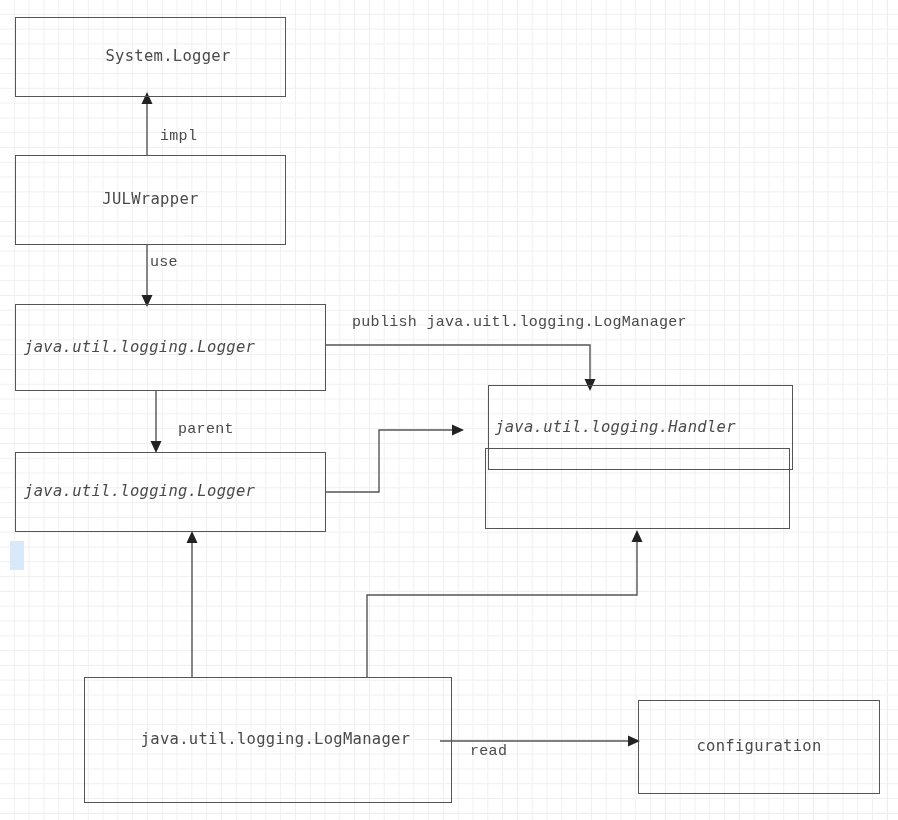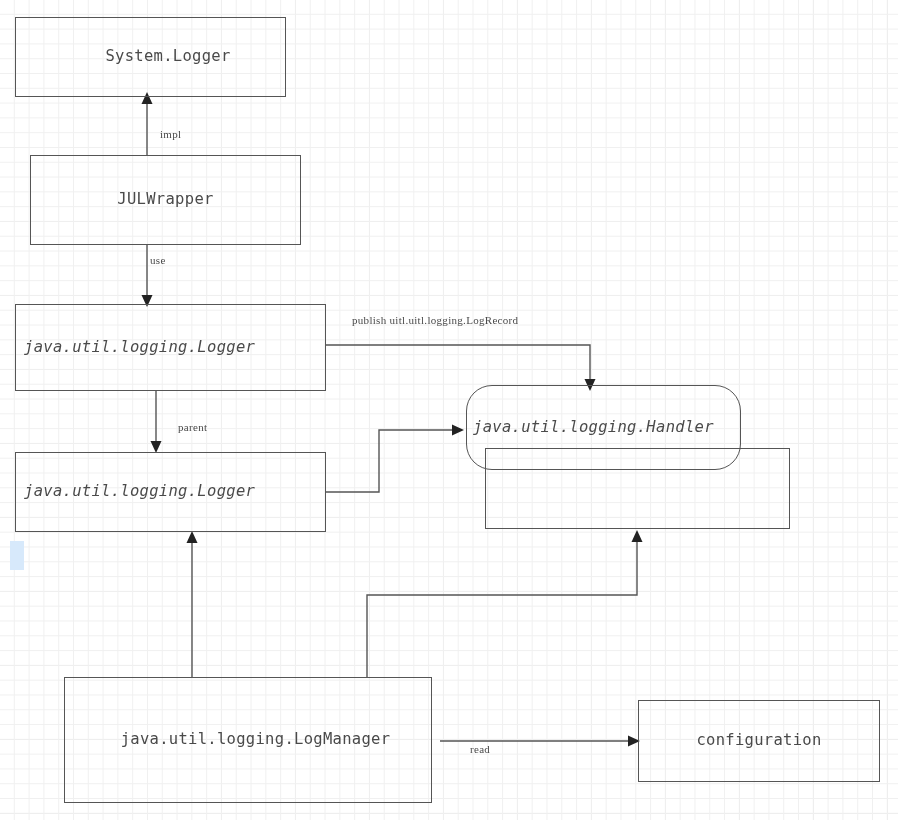--- a/index.html
+++ b/index.html
@@ -44,22 +44,22 @@
     line-height: 1;
   }
   .node.label-left .node-label {
     position: absolute;
     left: 8px;
     font-style: italic;
   }
   .edge-label {
     position: absolute;
     color: #4a4a4a;
-    font-family: Liberation Serif, serif;
-    font-size: 11px;
+    font-family: Liberation Mono, monospace;
+    font-size: 15px;
     letter-spacing: 0.3px;
     white-space: nowrap;
     line-height: 1;
   }
   svg.edges {
     position: absolute;
     left: 0;
     top: 0;
     width: 898px;
     height: 820px;
@@ -128,51 +128,51 @@
       <path class="edge-path" d="M 440,741 L 628,741"></path>
       <polygon class="arrow-head" points="640,741 628,735.5 628,746.5"></polygon>
     </g>
 
   </svg>
 
   <div class="node" style="left:15px; top:17px; width:271px; height:80px;padding-left:35px;">
     <span class="node-label">System.Logger</span>
   </div>
 
-  <div class="node" style="left:15px; top:155px; width:271px; height:90px;margin-left:15px;">
+  <div class="node" style="left:15px; top:155px; width:271px; height:90px;">
     <span class="node-label">JULWrapper</span>
   </div>
 
   <div class="node label-left" style="left:15px; top:304px; width:311px; height:87px;">
     <span class="node-label">java.util.logging.Logger</span>
   </div>
 
   <div class="node label-left" style="left:15px; top:452px; width:311px; height:80px;">
     <span class="node-label">java.util.logging.Logger</span>
   </div>
 
-  <div class="node label-left" style="left:466px; top:385px; width:275px; height:85px;border-radius:26px;">
+  <div class="node label-left" style="left:488px; top:385px; width:305px; height:85px;">
     <span class="node-label" style="left:6px;">java.util.logging.Handler</span>
   </div>
 
   <div class="node" style="left:485px; top:448px; width:305px; height:81px;">
     <span class="node-label"></span>
   </div>
 
-  <div class="node" style="left:64px; top:677px; width:368px; height:126px;padding-left:15px;">
+  <div class="node" style="left:84px; top:677px; width:368px; height:126px;padding-left:15px;">
     <span class="node-label">java.util.logging.LogManager</span>
   </div>
 
-  <div class="node" style="left:638px; top:700px; width:242px; height:82px;text-align:right;">
+  <div class="node" style="left:638px; top:700px; width:242px; height:94px;text-align:right;">
     <span class="node-label">configuration</span>
   </div>
 
   <div class="edge-label" style="left:160px; top:129px;">impl</div>
 
   <div class="edge-label" style="left:150px; top:255px;">use</div>
 
-  <div class="edge-label" style="left:352px; top:315px;">publish uitl.uitl.logging.LogRecord</div>
+  <div class="edge-label" style="left:352px; top:315px;">publish java.uitl.logging.LogManager</div>
 
   <div class="edge-label" style="left:170px; top:422px;margin-left:8px;">parent</div>
 
   <div class="edge-label" style="left:470px; top:744px;">read</div>
 
 </div>
 
 </body></html>

